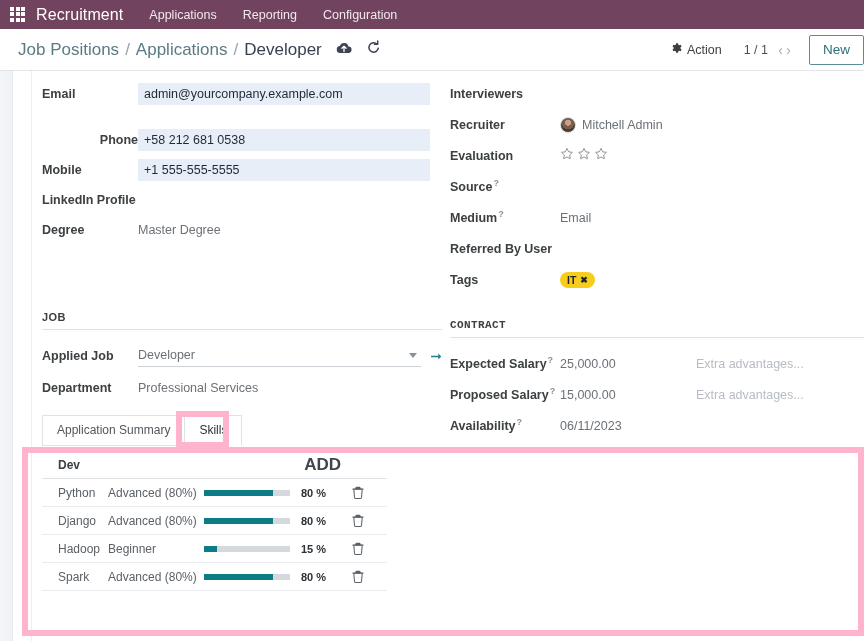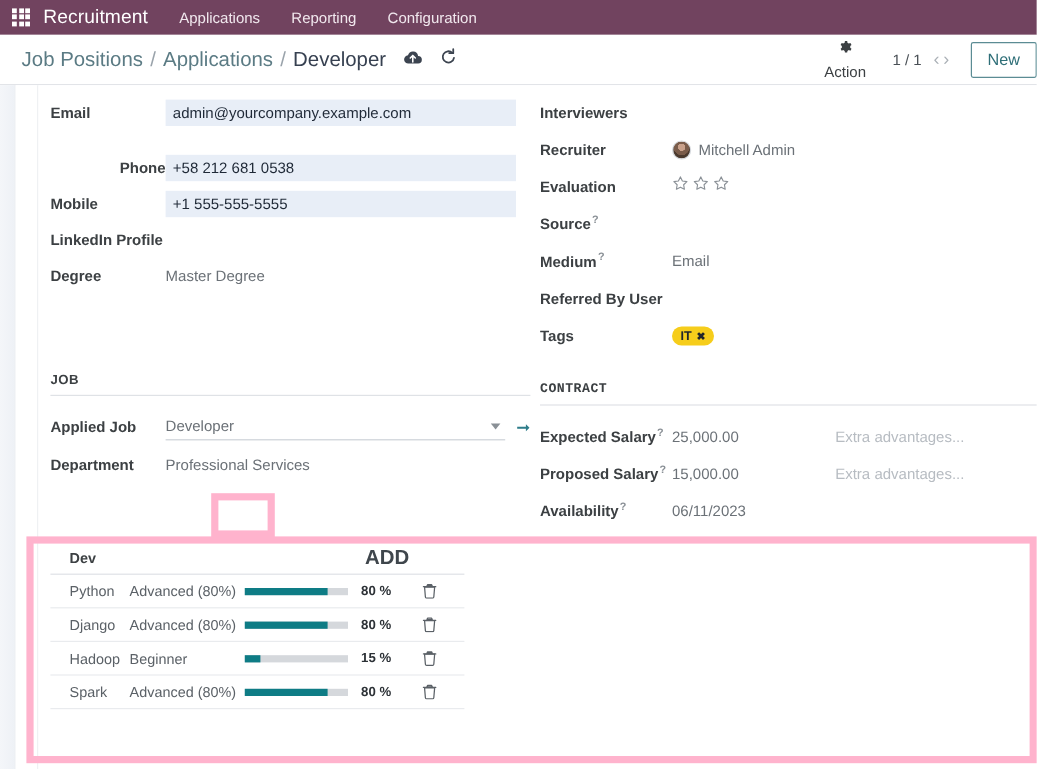--- a/index.html
+++ b/index.html
@@ -34,21 +34,21 @@
     display: flex; align-items: center;
   }
   .crumbs { display: flex; align-items: baseline; padding-left: 18px; }
   .crumb { font-size: 17px; color: #5b7b84; cursor: pointer; }
   .crumb.cur { color: #374151; }
   .sep { font-size: 17px; color: #9aa3ab; margin: 0 6px; }
   .cb-icons { display: flex; align-items: center; gap: 14px; margin-left: 14px; }
   .cb-icons svg { display: block; cursor: pointer; }
   .cbar-right { margin-left: auto; display: flex; align-items: center; height: 100%; }
   .action-btn { display: flex; align-items: center; gap: 5px; font-size: 12.5px;
-    color: #3c4043; cursor: pointer; flex-direction: column; }
+    color: #3c4043; cursor: pointer; }
   .pager { font-size: 12.5px; color: #4a5056; margin-left: 22px; }
   .arrows { display: flex; gap: 3px; margin-left: 10px; color: #aab0b6; }
   .arrows span { font-size: 15px; cursor: pointer; line-height: 1; }
   .new-btn {
     margin-left: 18px; height: 30px; padding: 0 13px;
     border: 1px solid #5b8c94; color: #2f6f78; background: #fff;
     font-size: 13.5px; display: flex; align-items: center;
     border-radius: 2px; cursor: pointer; white-space: nowrap;
   }
 
@@ -319,20 +319,24 @@
 
       <div class="frow" style="margin-top:2px;">
         <div class="flabel w110">
           <span>Availability</span><span class="fhelp">?</span>
         </div>
         <div class="fval" style="flex:0 0 136px;">06/11/2023</div>
       </div>
     </div>
   </div>
 
+  <div class="tabs">
+    <div class="tab">Application Summary</div>
+    <div class="tab active">Skills</div>
+  </div>
 
   <div class="skills">
     <div class="sk-head">
       <div class="h-name">Dev</div>
       <div class="sk-add">ADD</div>
     </div>
 
     <div class="sk-row">
       <div class="sk-name">Python</div>
       <div class="sk-level">Advanced (80%)</div>

